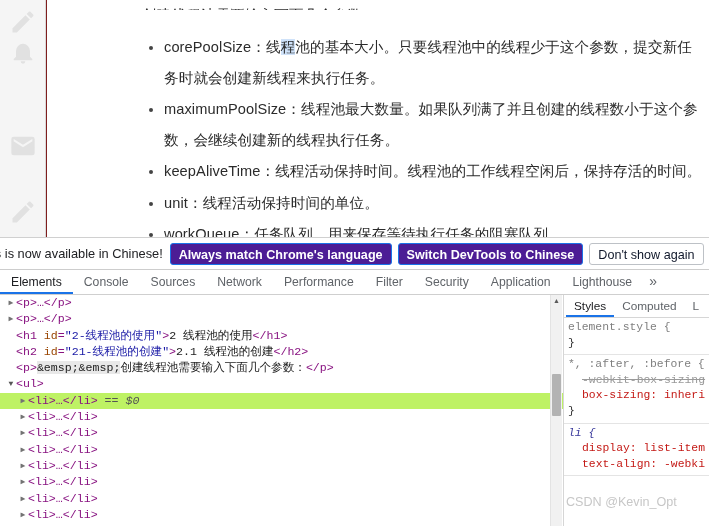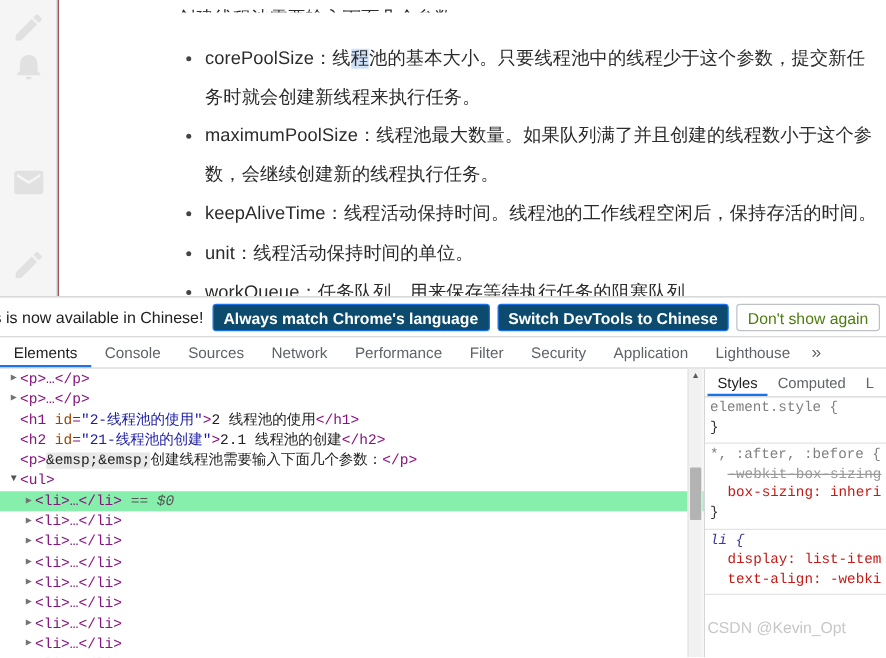--- a/index.html
+++ b/index.html
@@ -124,28 +124,28 @@
     line-height: 22px;
     padding: 0 8px;
     border-radius: 3px;
     font-size: 12.6px;
     margin-right: 6px;
     box-sizing: border-box;
     cursor: pointer;
     white-space: nowrap;
   }
   .dt-btn.primary {
-    background: #0c4a6e;
+    background: #4c1d95;
     color: #ffffff;
     border: 1px solid #1a73e8;
     font-weight: bold;
   }
   .dt-btn.secondary {
     background: #ffffff;
-    color: #4d7c0f;
+    color: #0f172a;
     border: 1px solid #bdc1c6;
   }
 
   
   .dt-tabs {
     position: absolute;
     left: 0; top: 270px;
     width: 709px;
     height: 25px;
     background: #ffffff;
@@ -202,21 +202,21 @@
 
   .dom-row {
     position: relative;
     height: 16.3px;
     white-space: nowrap;
     padding-left: 6px;
     color: #881280;
     cursor: pointer;
   }
   .dom-row.sel {
-    background: #86efac;
+    background: #bef264;
     font-family: Liberation Mono, monospace;
   }
   .twisty {
     display: inline-block;
     width: 10px;
     color: #737373;
     font-size: 8px;
     vertical-align: middle;
     text-align: center;
   }

